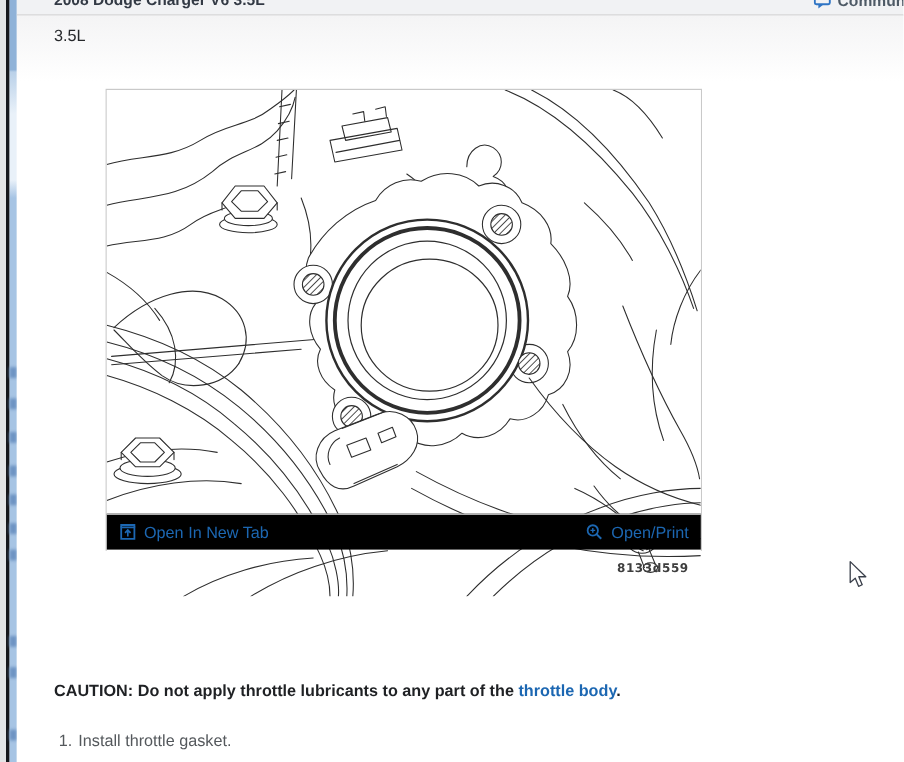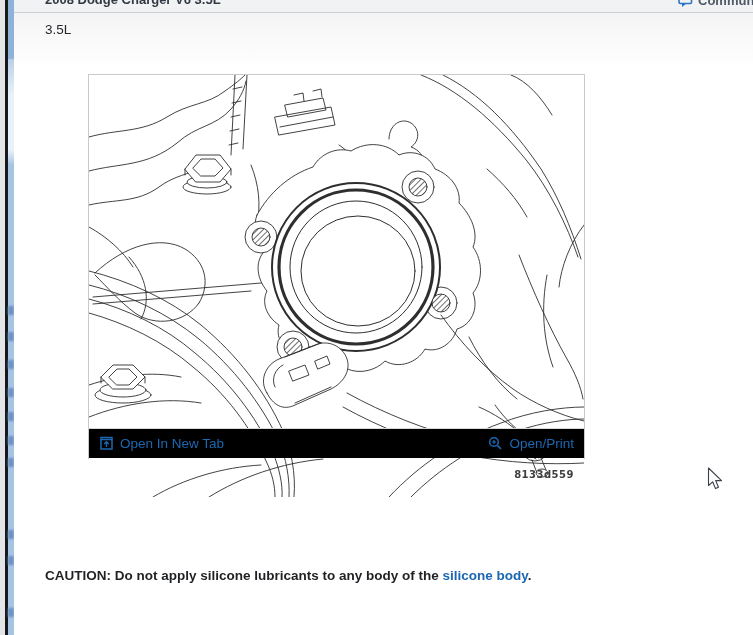--- a/index.html
+++ b/index.html
@@ -211,22 +211,25 @@
             <circle cx="6" cy="6" r="4.3" fill="none" stroke="#1c67b2" stroke-width="1.5"></circle>
             <path d="M9.3,9.3 L13,13" stroke="#1c67b2" stroke-width="1.7"></path>
             <path d="M6,4 L6,8 M4,6 L8,6" stroke="#1c67b2" stroke-width="1.2"></path>
           </svg>
         </span>
         <span>Open/Print</span>
       </a>
     </div>
   </div>
 
-  <div class="caution-text"><span>CAUTION: Do not apply silicone lubricants to any body of the </span><a>silicone body</a><span>.</span></div>
-
+  <div class="caution-text"><span>CAUTION: Do not apply throttle lubricants to any part of the </span><a>throttle body</a><span>.</span></div>
+
+  <div class="step-line">
+    <span class="step-num">1.</span><span>Install throttle gasket.</span>
+  </div>
 
 </div>
 
 <div class="mouse-cursor">
   <svg width="18" height="25" viewBox="0 0 18 25">
     <path d="M1.5,1 L1.5,18.5 L5.7,14.8 L8.5,21.6 L11.5,20.3 L8.7,13.6 L14.5,13.6 Z" fill="#fdfdfd" stroke="#3a3f4a" stroke-width="1.1" stroke-linejoin="round"></path>
   </svg>
 </div>
 
 </body></html>

